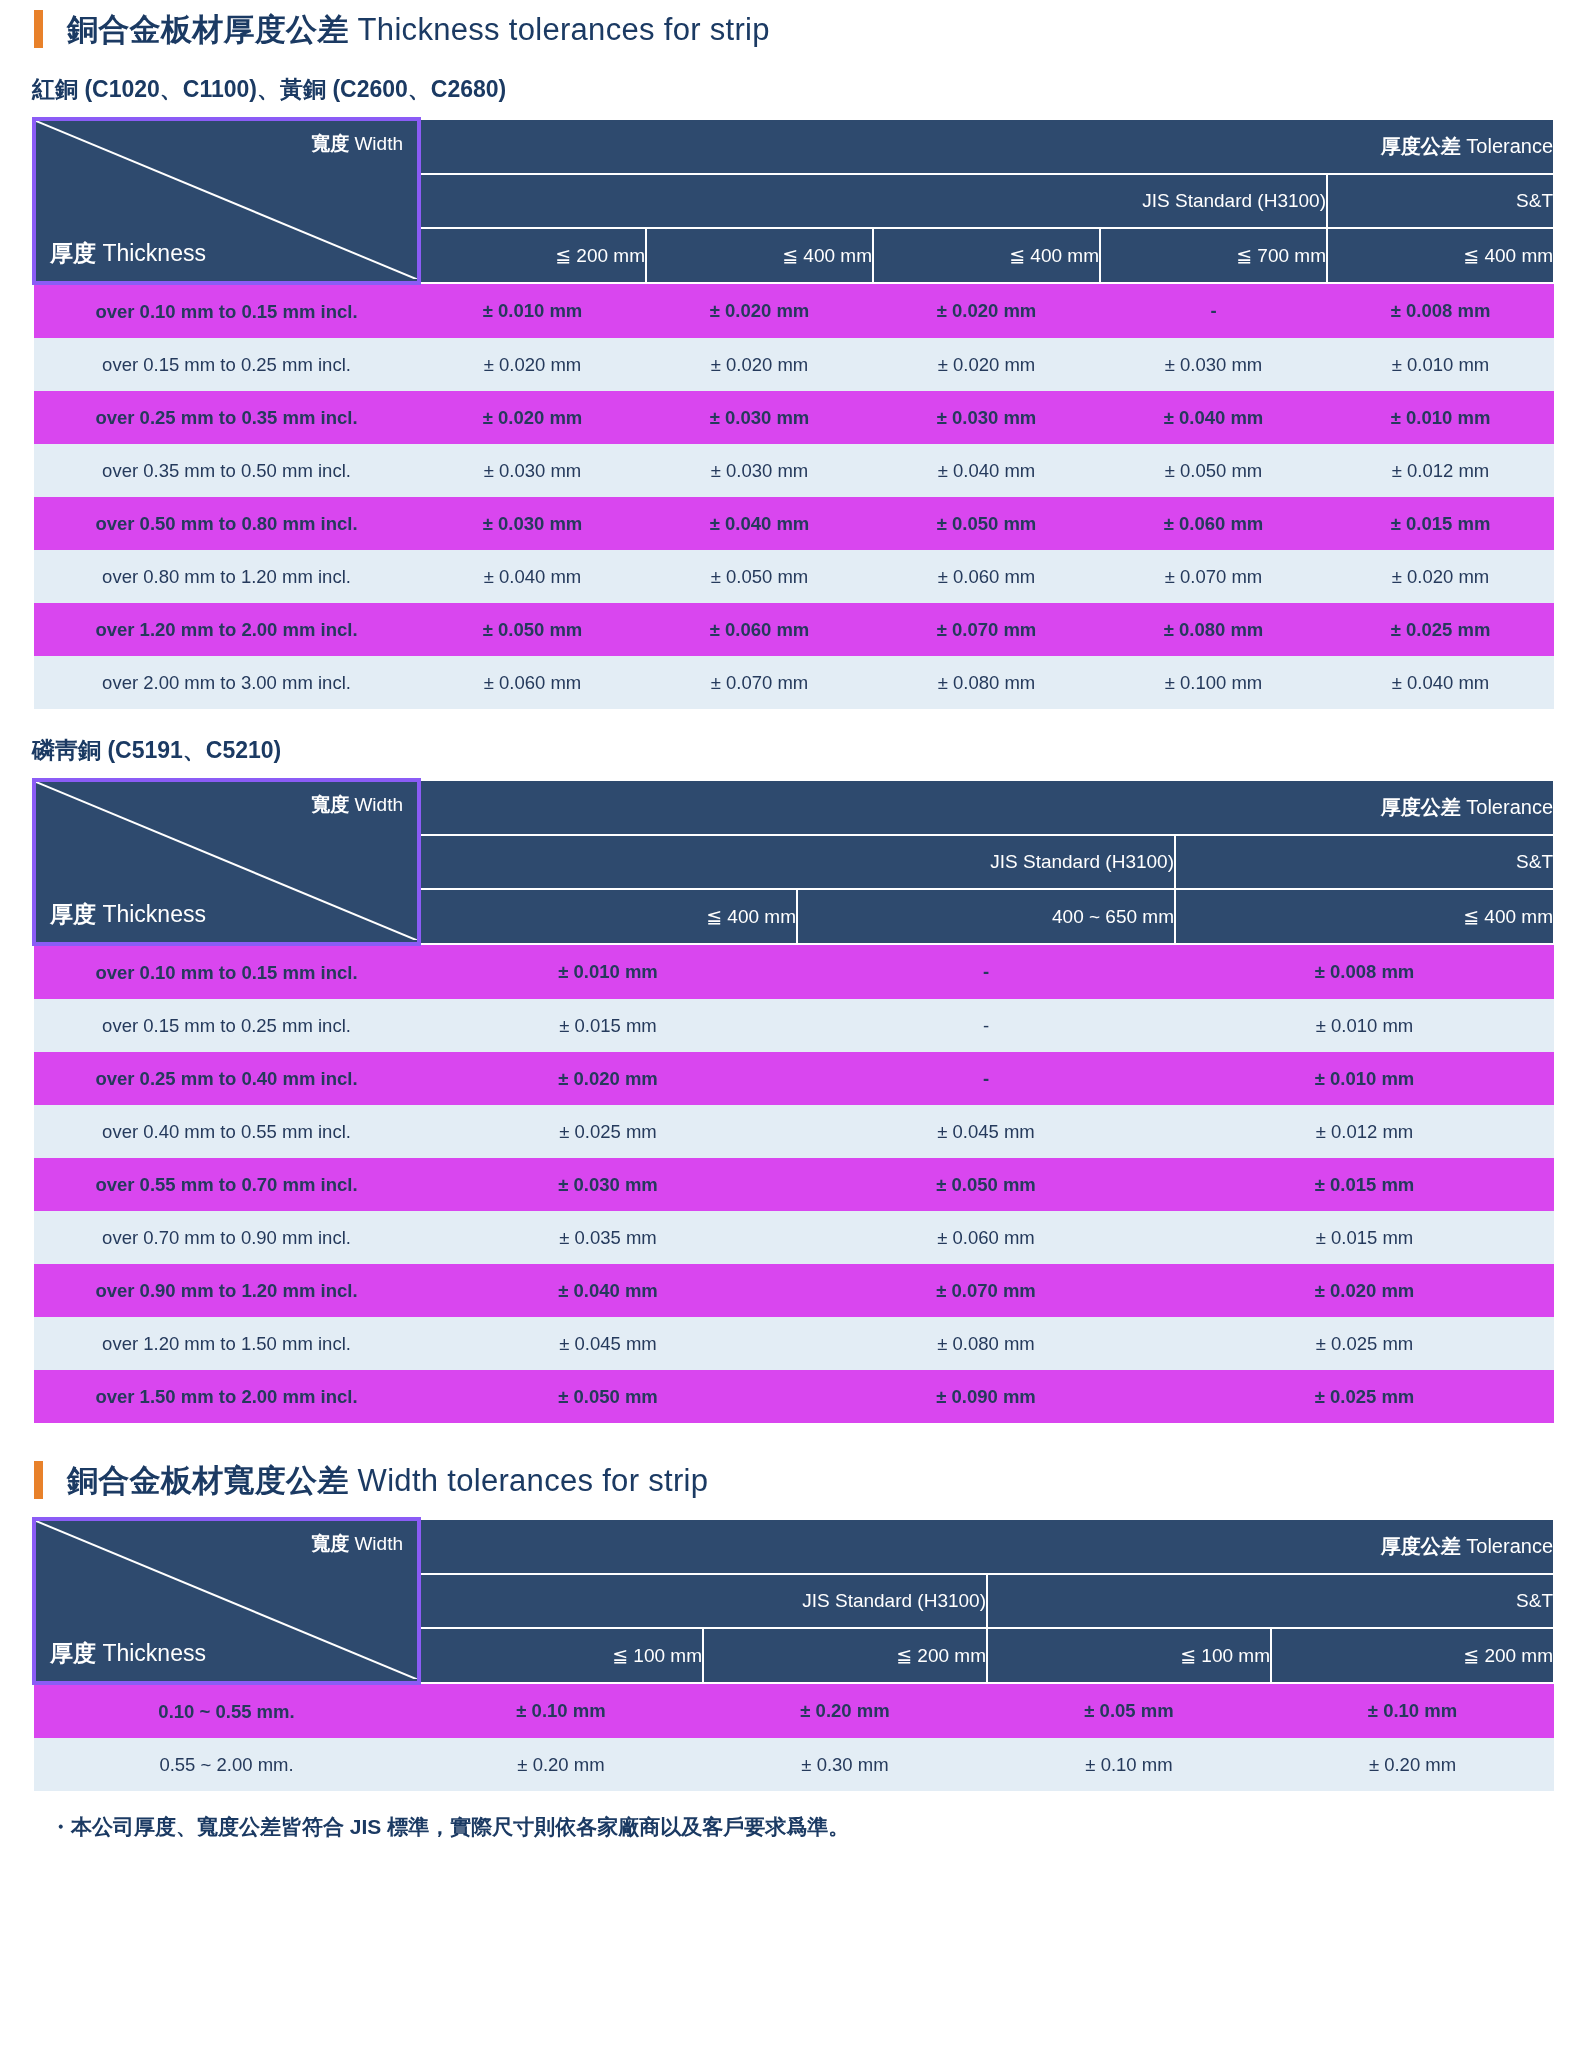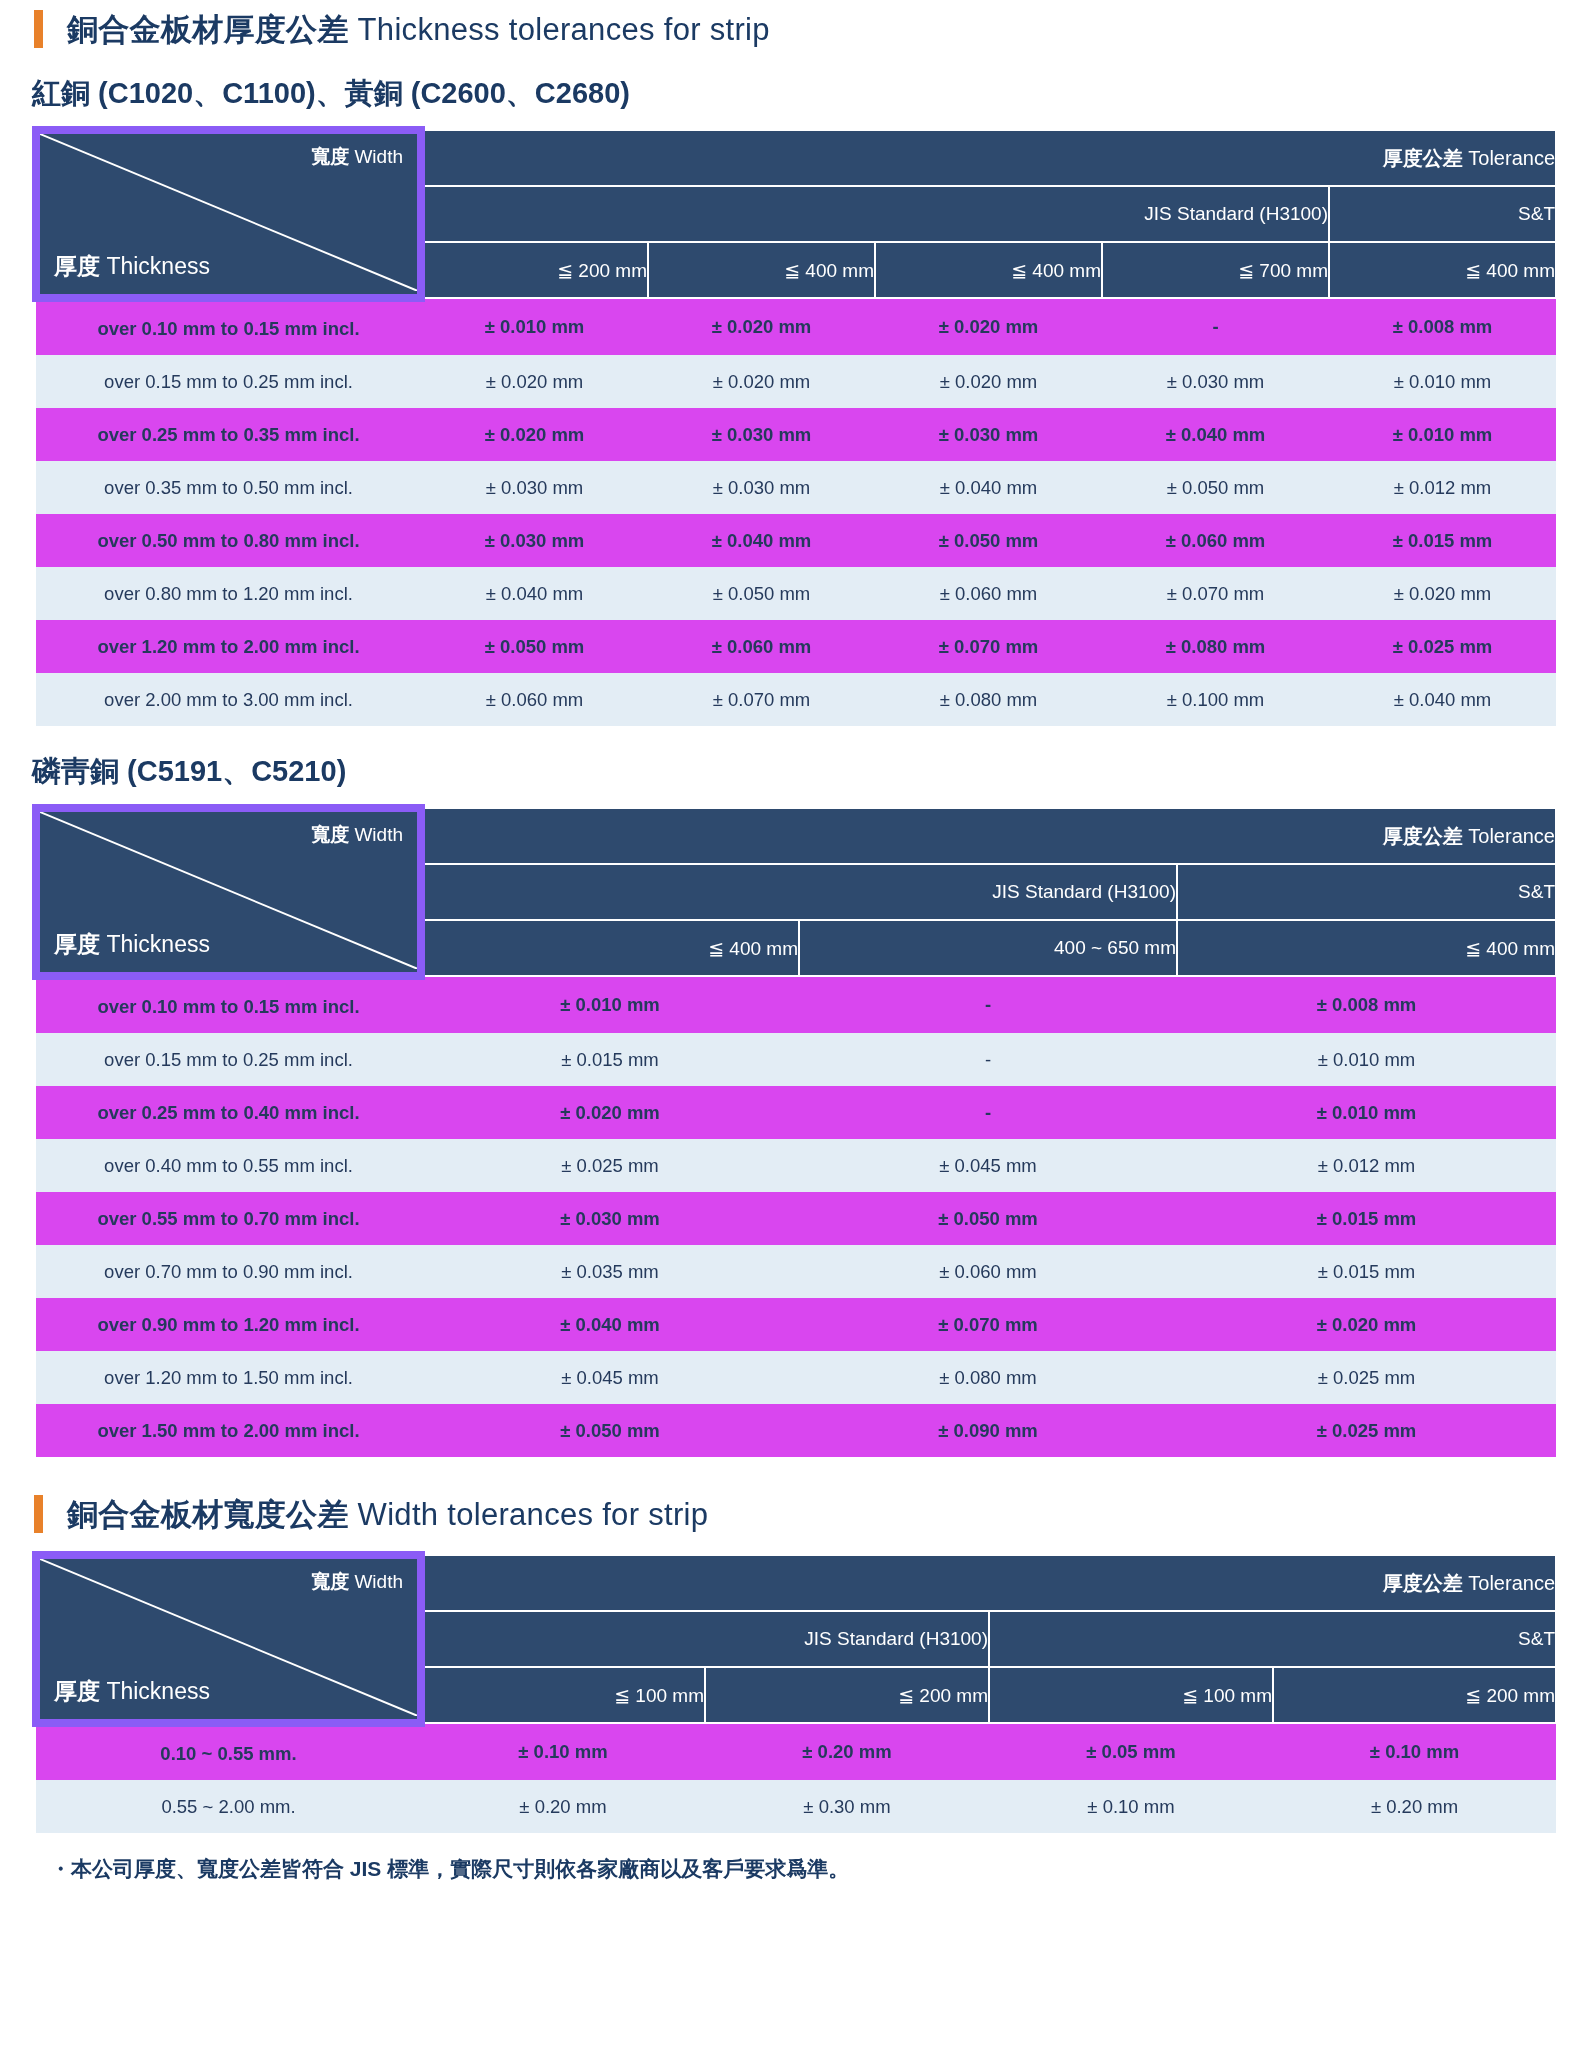--- a/index.html
+++ b/index.html
@@ -37,21 +37,21 @@
     font-weight: bold;
     color: #1b3a63;
     letter-spacing: 0.3px;
     line-height: 1.2;
   }
   .section-heading .htext .en {
     font-weight: normal;
   }
 
   .sub-heading {
-    font-size: 29px;
+    font-size: 23px;
     font-weight: bold;
     color: #1b3a63;
     margin: 26px 0 12px 2px;
   }
 
   
   table.tol {
     border-collapse: collapse;
     width: 1520px;
     margin: 0 0 0 2px;
@@ -71,21 +71,21 @@
     border: 2px solid #ffffff;
     height: 52px;
   }
   .hdr.bold {
     font-weight: bold;
     font-size: 20px;
   }
   
   .corner {
     background: #2e4a6e;
-    border: 8px solid #8b5cf6;
+    border: 4px solid #8b5cf6;
     position: relative;
     padding: 0;
     vertical-align: top;
   }
   .corner .inner {
     position: relative;
     width: 100%;
     height: 100%;
     min-height: 160px;
   }

